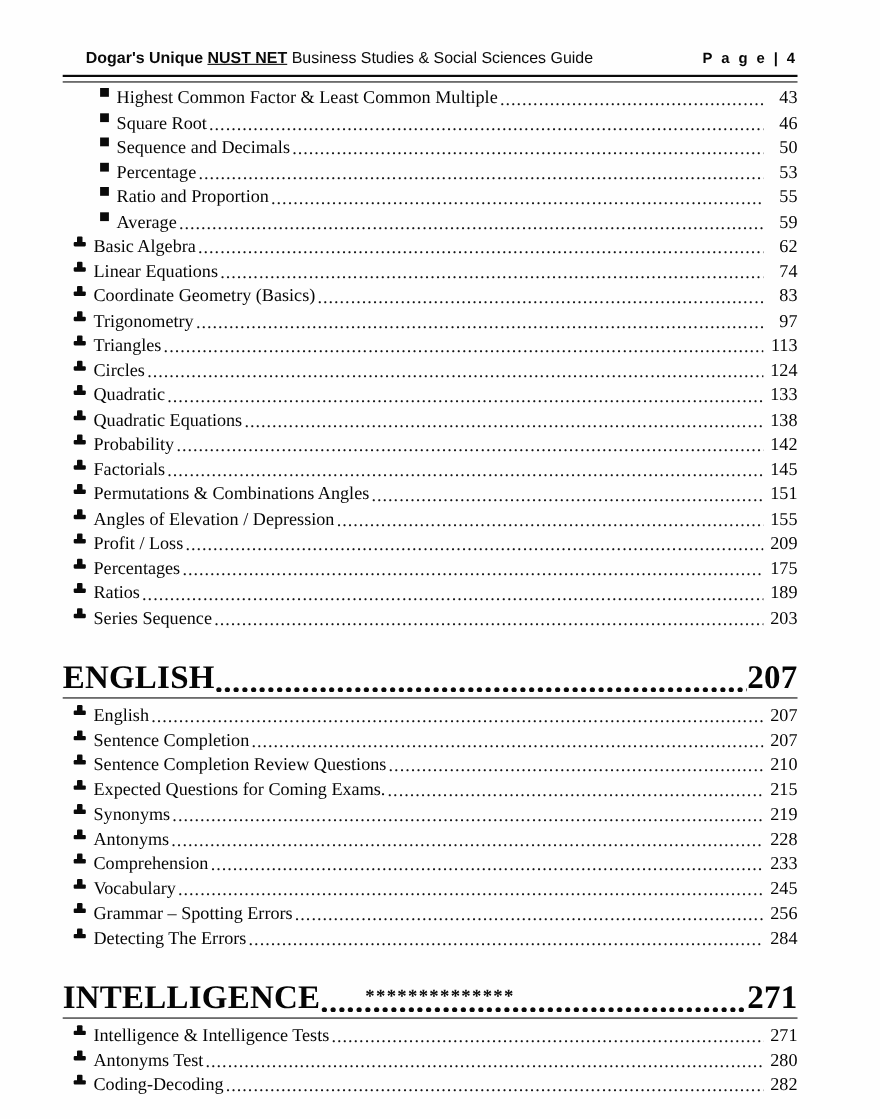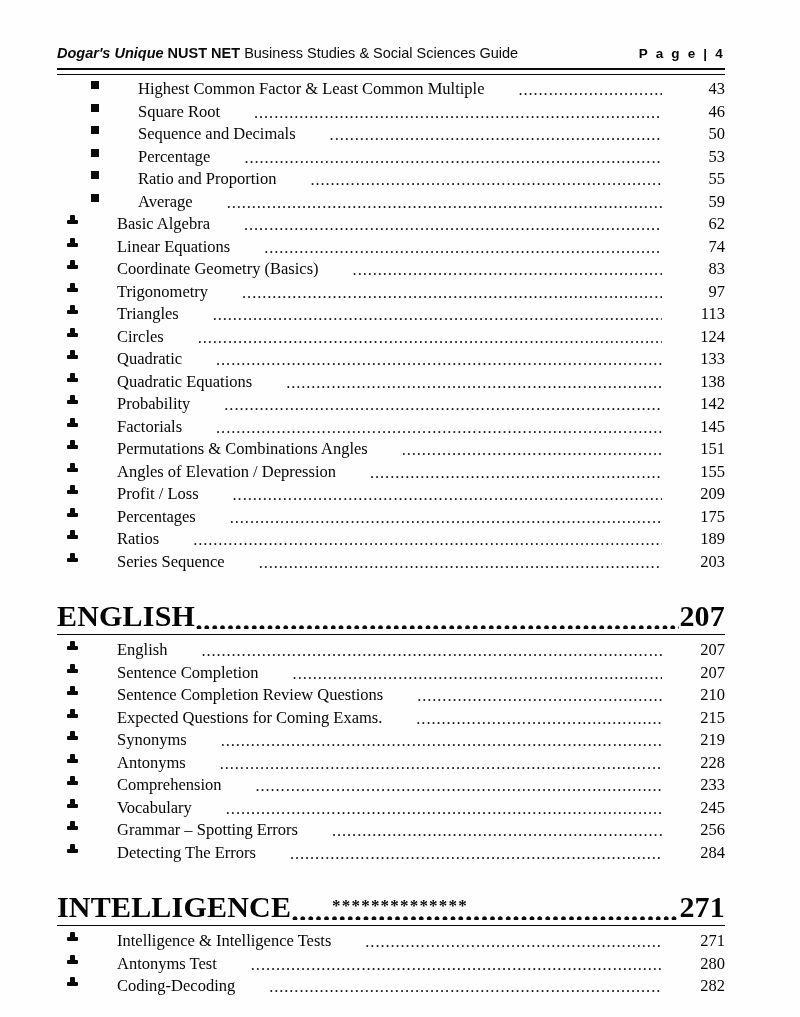--- a/index.html
+++ b/index.html
@@ -27,25 +27,26 @@
     align-items: baseline;
     justify-content: space-between;
   }
   .header-title {
     font-family: "Liberation Sans", "DejaVu Sans", sans-serif;
     font-size: 14.5px;
     color: #0a0a0a;
     white-space: nowrap;
   }
   .header-title .ital {
-    font-style: italic;
-    font-weight: bold;
+    font-weight: bold;
+    margin-left: 21px;
   }
   .header-title .bold {
     font-weight: bold;
+    text-decoration: underline;
   }
   .header-page {
     font-family: Liberation Sans, sans-serif;
     font-size: 13.5px;
     font-weight: bold;
     letter-spacing: 2.2px;
     white-space: nowrap;
   }
   .header-rule {
     position: absolute;
@@ -64,21 +65,20 @@
     top: 78px;
     width: 668px;
   }
 
   .row {
     display: flex;
     align-items: flex-end;
     font-size: 16.5px;
     line-height: 22.5px;
     white-space: nowrap;
-    gap: 32px;
   }
   .row .bullet {
     flex: 0 0 auto;
     font-size: 13px;
     line-height: 22.5px;
     margin-right: 7px;
     color: #0a0a0a;
   }
   .row .label {
     flex: 0 0 auto;

